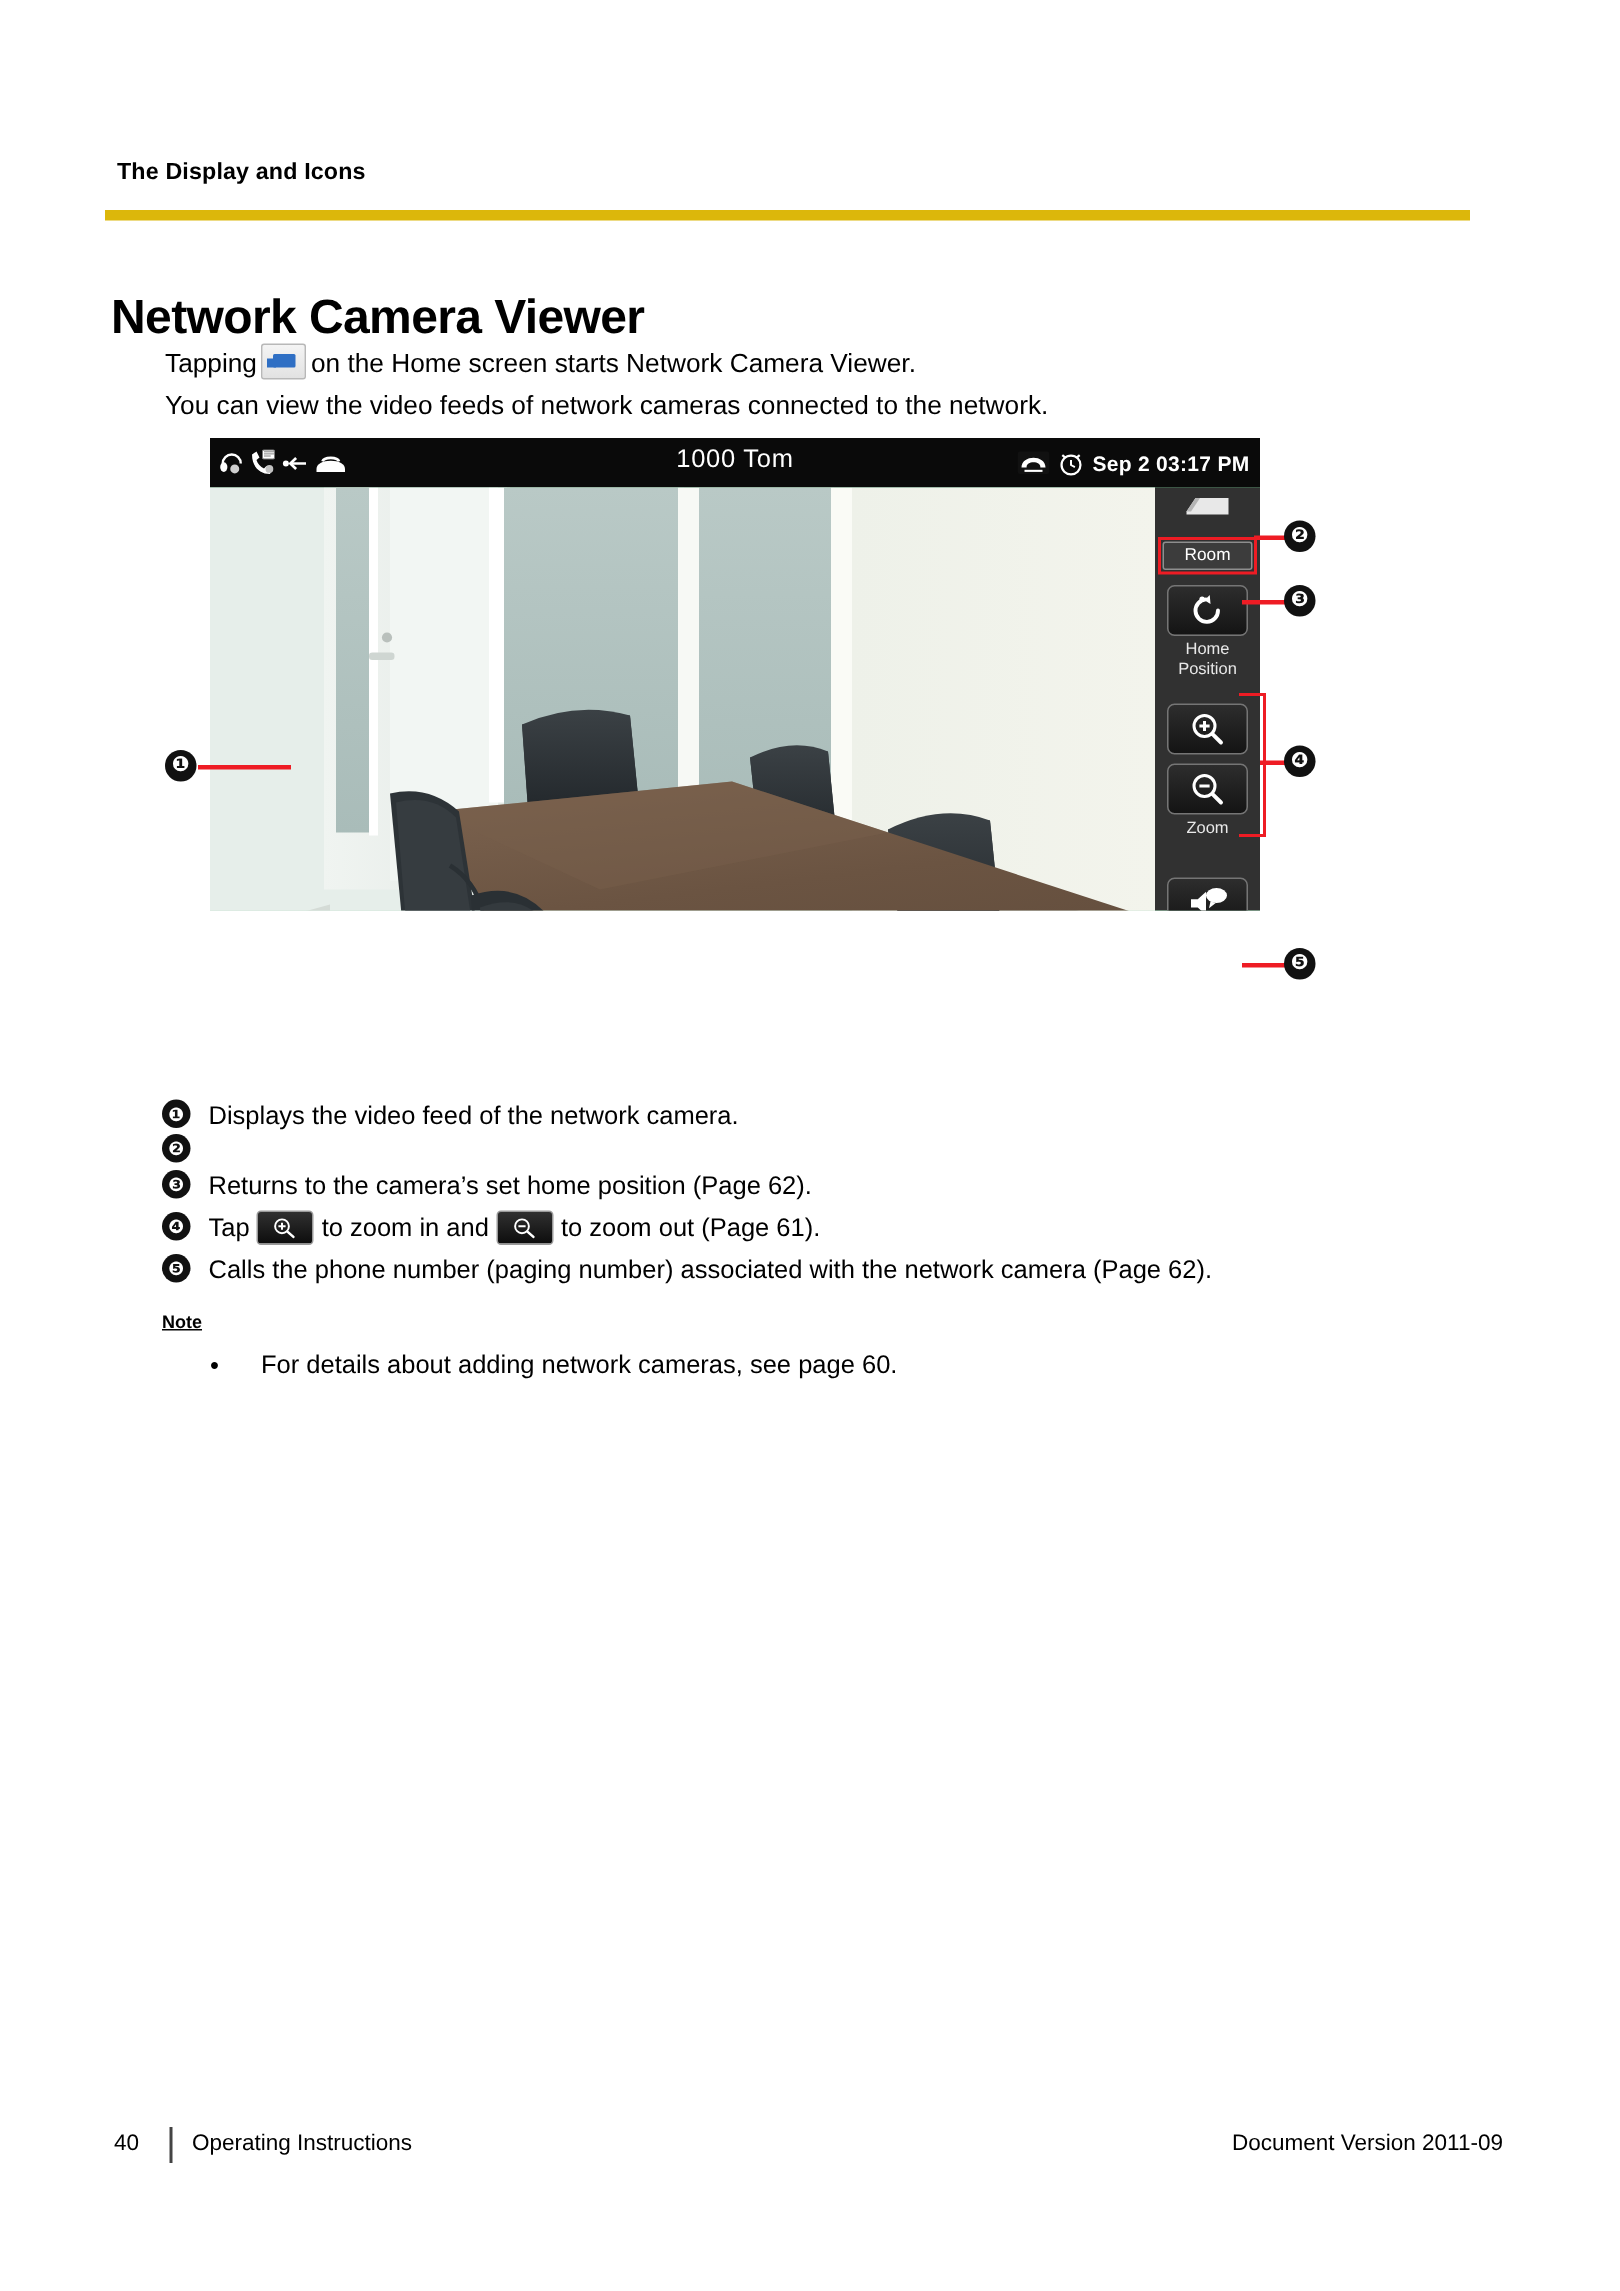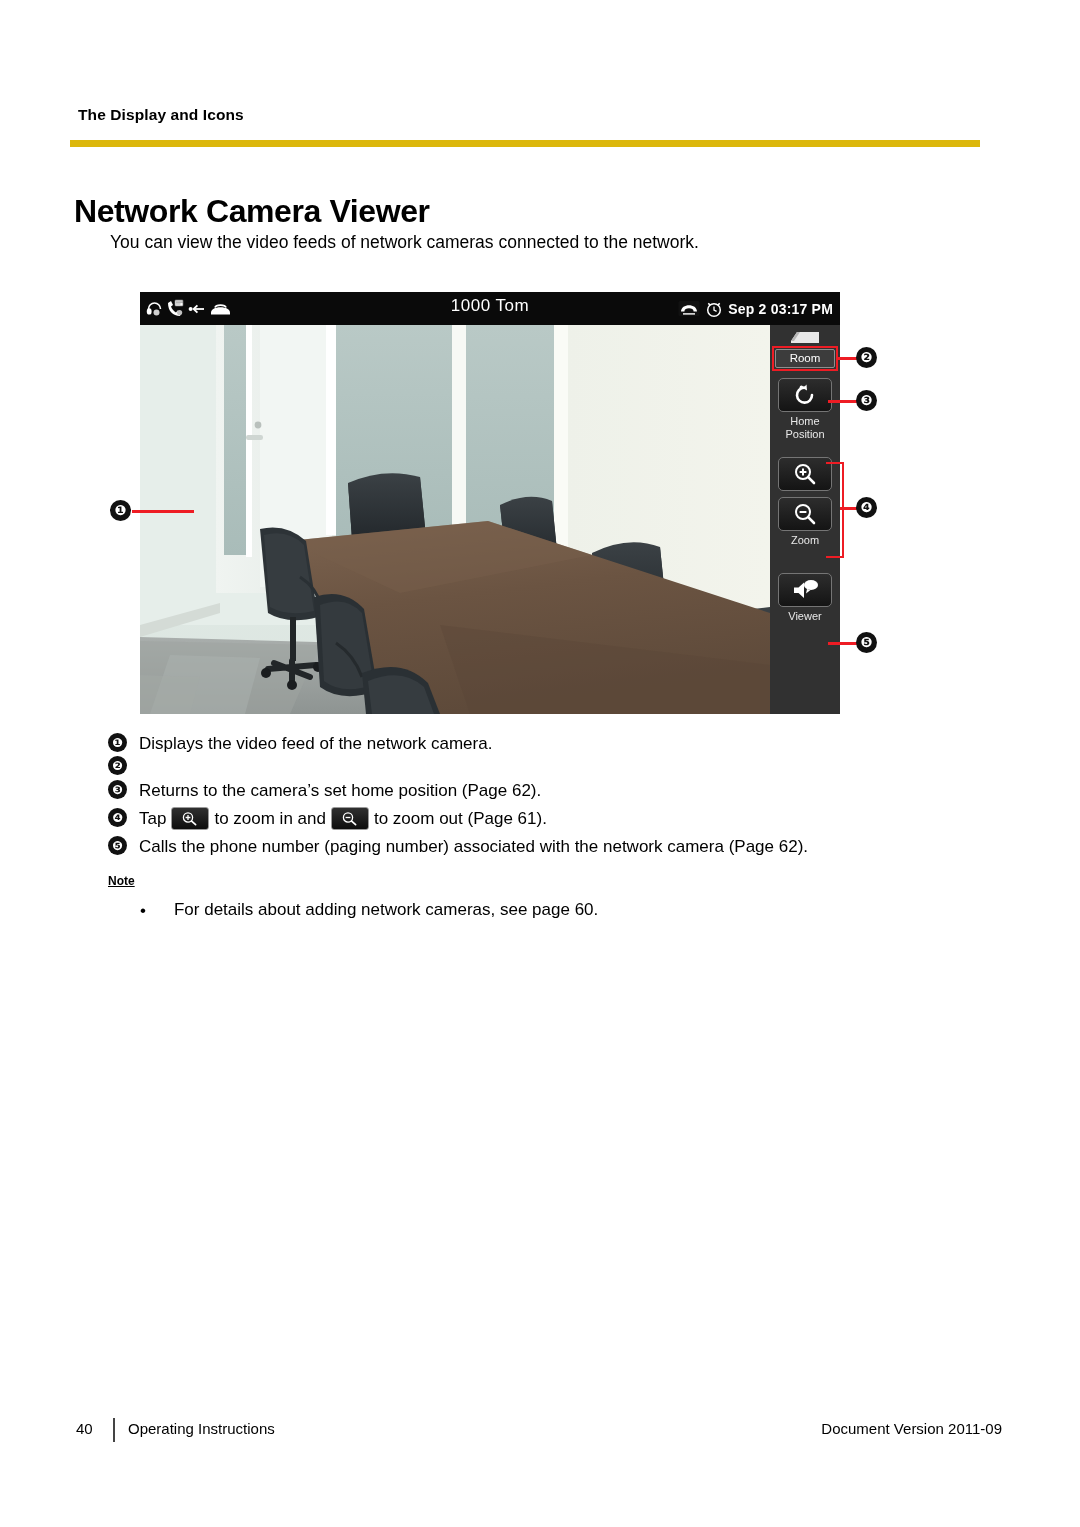--- a/index.html
+++ b/index.html
@@ -85,21 +85,21 @@
     width: 6px; height: 6px;
     background: #2f6fc4;
   }
 
   
   .device {
     position: absolute;
     left: 140px;
     top: 292px;
     width: 700px;
-    height: 422px;
+    height: 315px;
     background: #86efac;
     overflow: hidden;
   }
 
   
   .statusbar {
     position: absolute;
     left: 0; top: 0;
     width: 100%;
     height: 33px;
@@ -162,21 +162,21 @@
     flex-direction: column;
     align-items: center;
   }
   .rail-cam-glyph {
     margin-top: 4px;
     width: 40px;
     height: 18px;
     line-height: 0;
   }
   .rail-room-box {
-    margin-top: 2px;
+    margin-top: 14px;
     width: 58px;
     height: 17px;
     background: #3c3c3c;
     border: 1px solid #8e8e8e;
     border-radius: 2px;
     color: #ffffff;
     font-size: 11.5px;
     line-height: 17px;
     text-align: center;
     position: relative;
@@ -338,20 +338,23 @@
 </style>
 </head>
 <body>
 
 <div class="running-head">The Display and Icons</div>
 <div class="head-rule"></div>
 
 <h1 class="page-title">Network Camera Viewer</h1>
 
 <div class="intro">
+  <span class="line">
+    <span>Tapping</span><span class="inline-cam-icon"></span><span>on the Home screen starts Network Camera Viewer.</span>
+  </span>
   <span class="line">You can view the video feeds of network cameras connected to the network.</span>
 </div>
 
 <div class="device">
 
   <div class="statusbar">
     <div class="sb-left">
       <span class="sb-ico">
         <svg width="17" height="19" viewBox="0 0 17 19">
           <path d="M2.5 10 A6 6 0 0 1 14.5 10" fill="none" stroke="#fff" stroke-width="1.6"></path>

